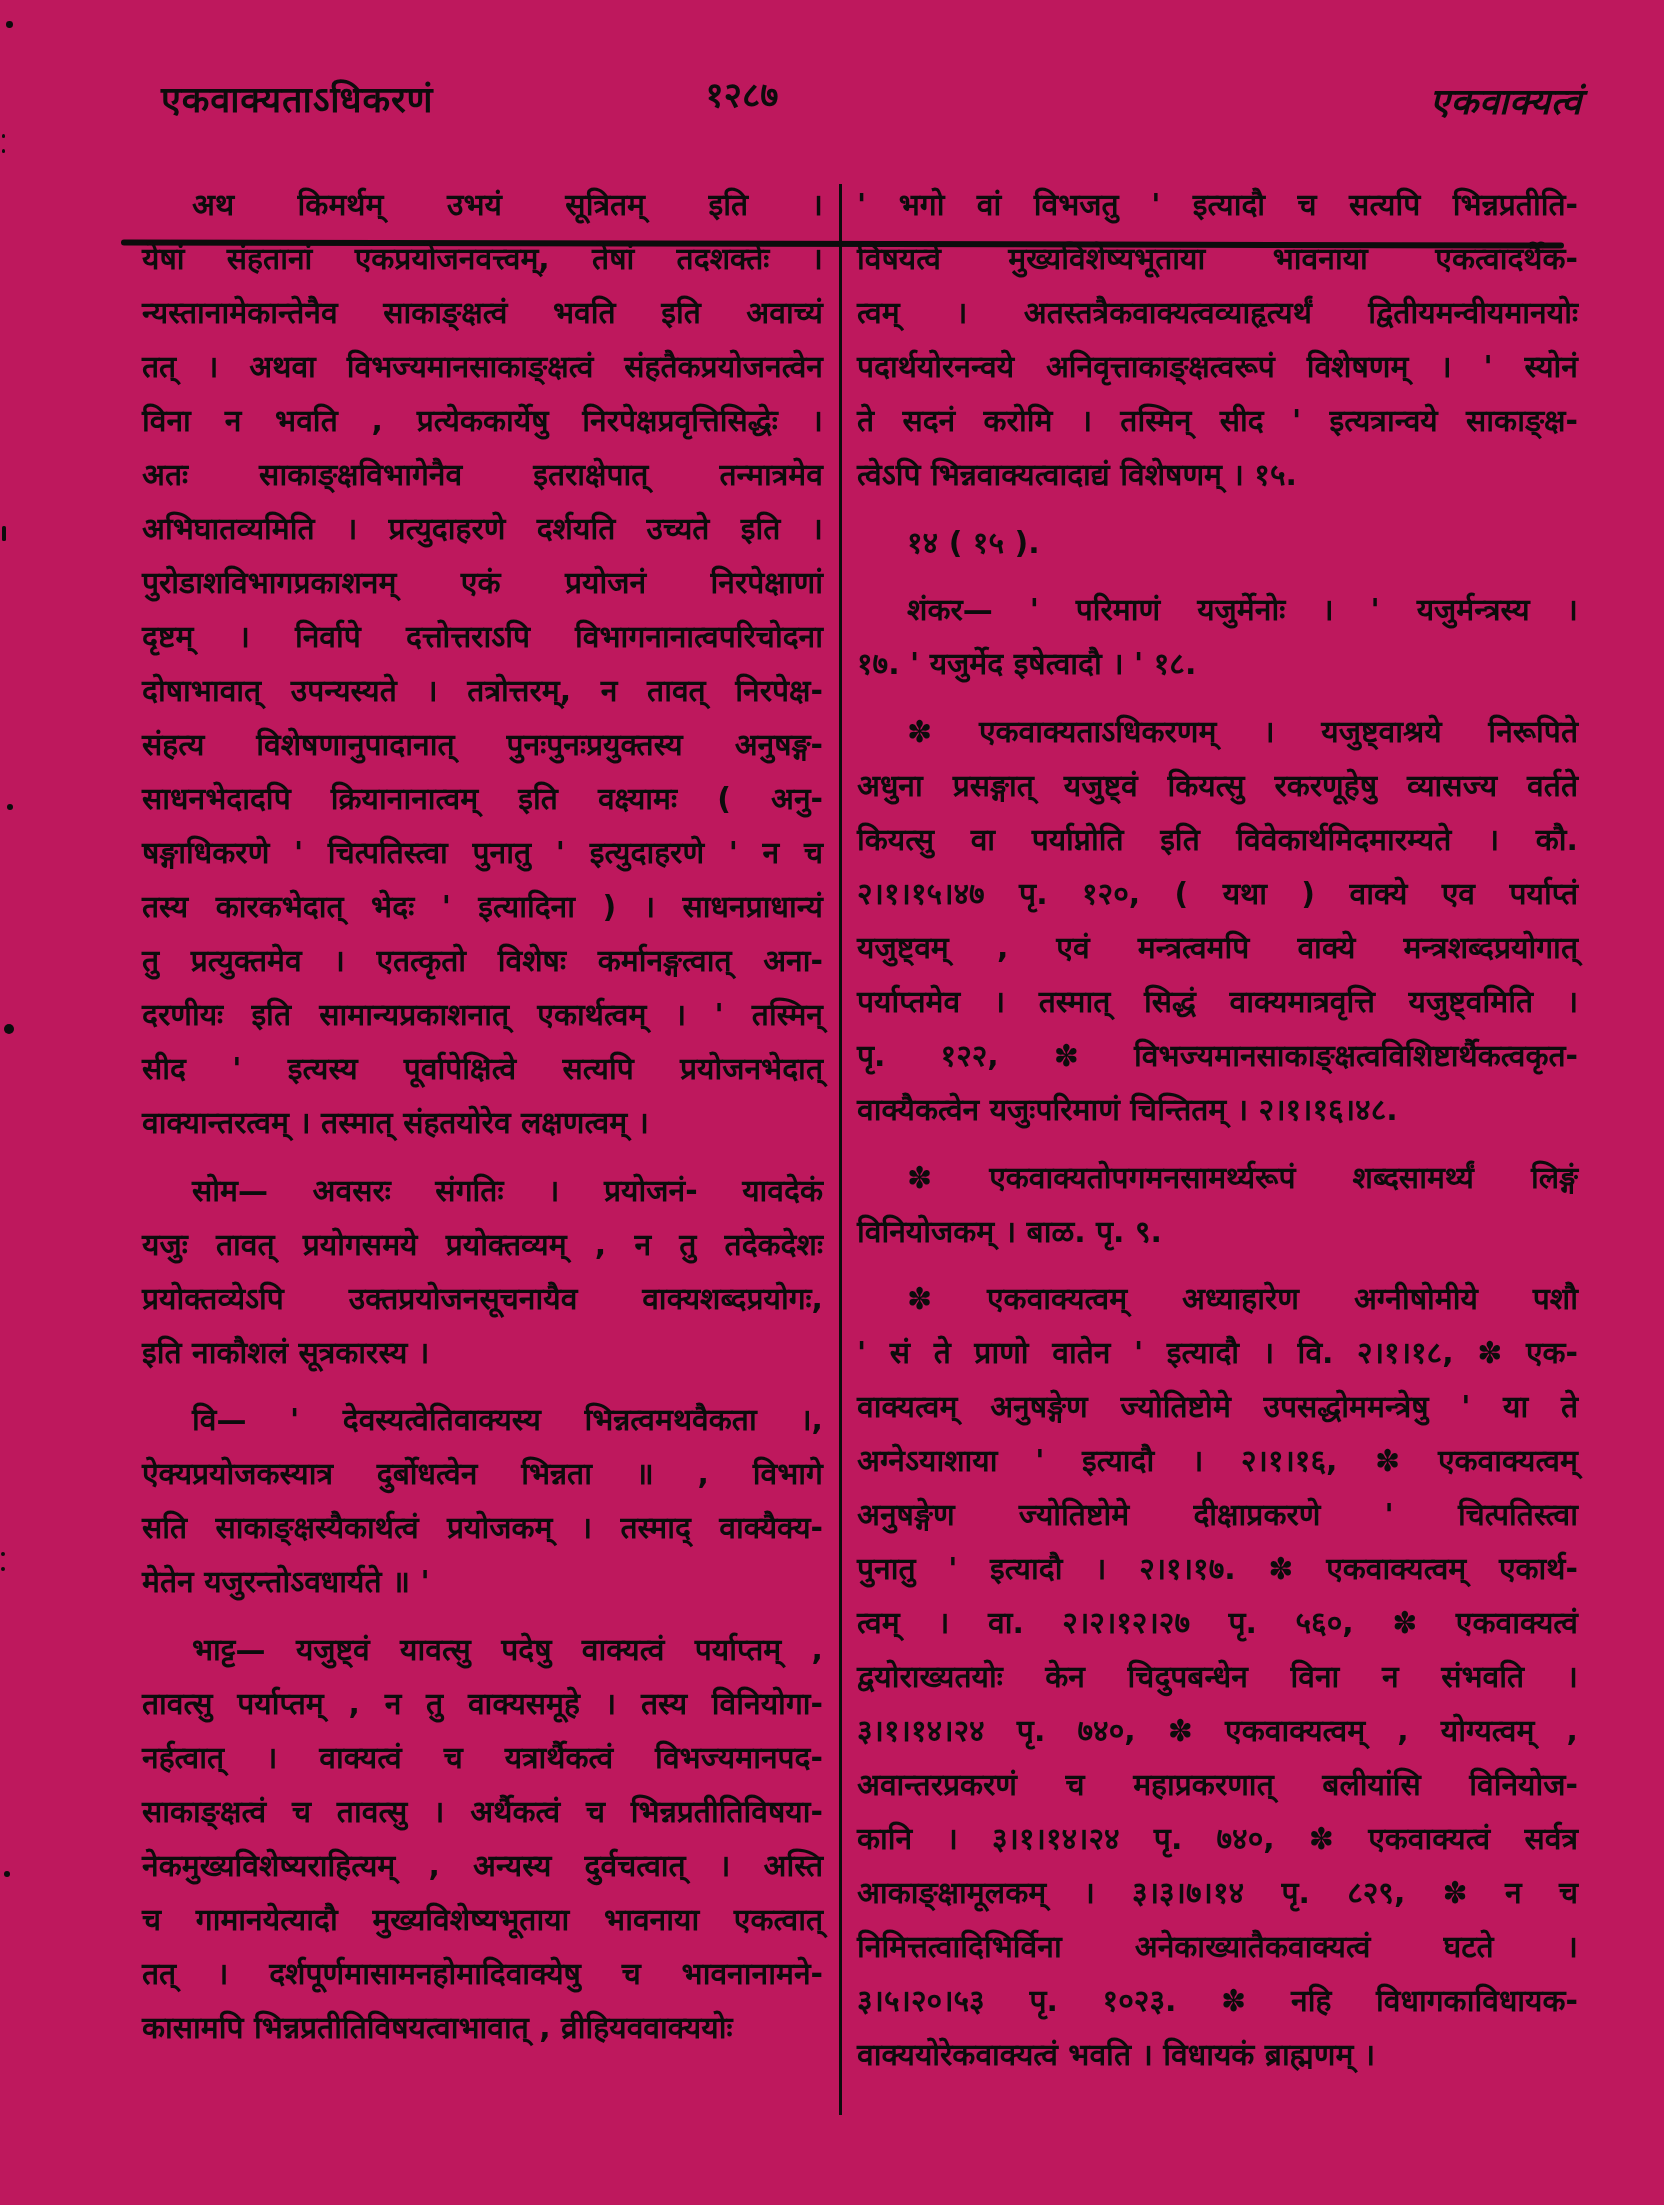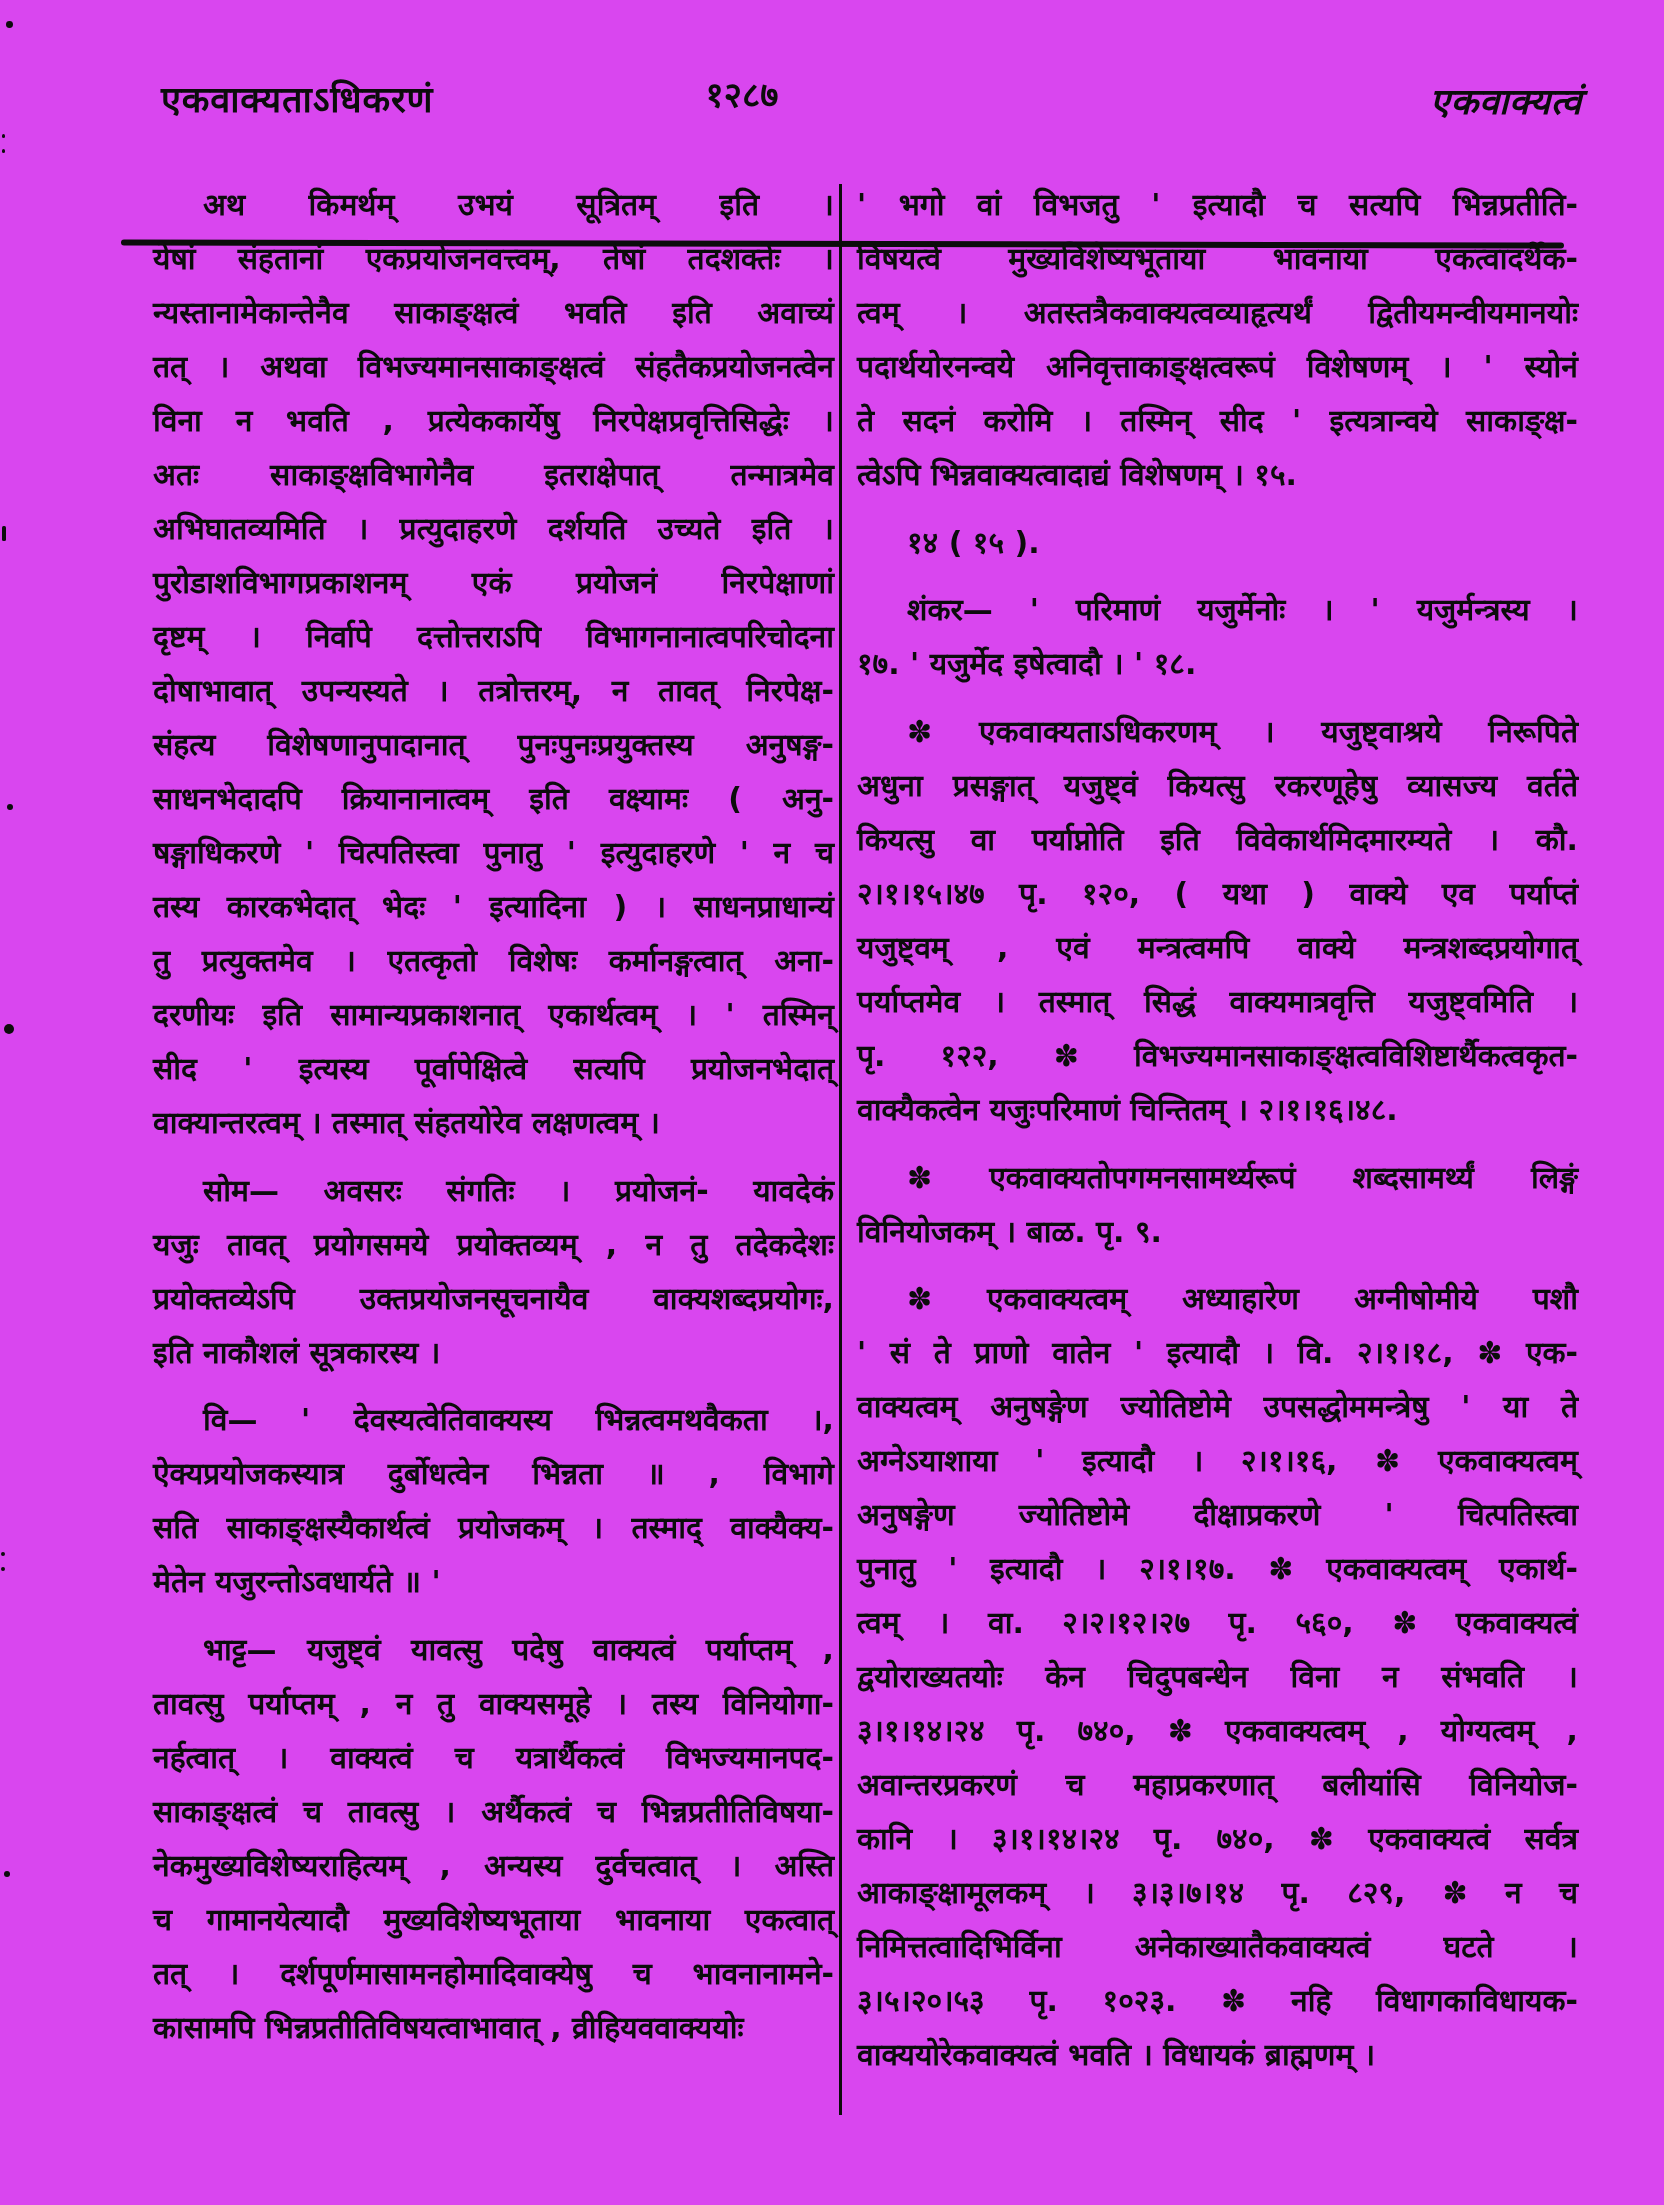--- a/index.html
+++ b/index.html
@@ -1,19 +1,19 @@
 <!DOCTYPE html>
 <html style="font-size:12px"><head>
 <meta charset="utf-8">
 <style>
   html,body{margin:0;padding:0;background:#e8e8e8;}
   .page{
     position:relative;
     width:1664px;height:2205px;
-    background:#d946ef;
+    background:#be185d;
     color:#0c0c0c;
     font-family:"DejaVu Sans", sans-serif;
     overflow:hidden;
   }
   
   .hdr-left{
     position:absolute;left:161px;top:74px;
     font-size:36px;font-weight:bold;letter-spacing:0.8px;
   }
   .hdr-num{
@@ -28,21 +28,21 @@
     position:absolute;left:121px;top:241px;width:1443px;height:6px;
     background:#0c0c0c;border-radius:3px;
     transform:rotate(0.12deg);
   }
   
   .col{
     position:absolute;top:178px;
     font-size:30px;line-height:54px;font-weight:600;
     text-align:justify;
   }
-  .col-left{left:153px;width:681px;}
+  .col-left{left:142px;width:681px;}
   .col-right{left:857px;width:721px;}
   .col-rule{
     position:absolute;left:839px;top:184px;width:3px;height:1931px;
     background:#0c0c0c;
   }
   .para{margin:0 0 13.7px 0;}
   .para .ln{text-align:justify;text-align-last:justify;}
   .para .ln.last{text-align-last:left;}
   .para.indent .ln:first-child{text-indent:50px;}
   

